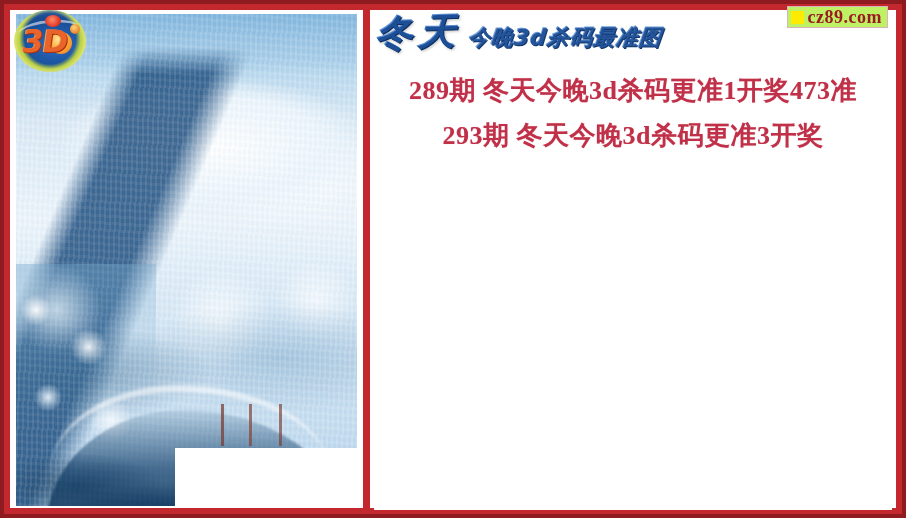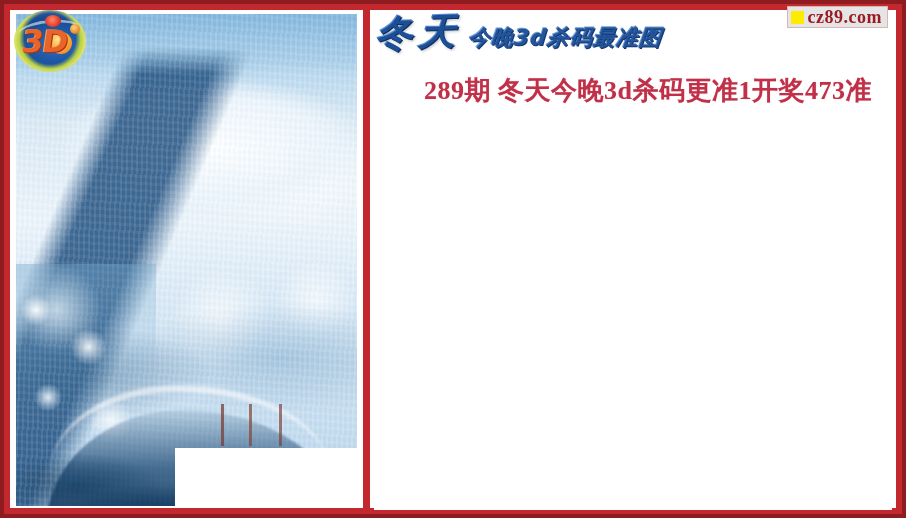--- a/index.html
+++ b/index.html
@@ -247,21 +247,21 @@
     text-shadow:
       1px 1px 0 #14386f,
       -1px -1px 0 #6d9cd8;
     transform: skewX(-6deg);
     line-height: 1;
   }
 
   
   .rows {
     position: absolute;
-    left: 15px;
+    left: 0;
     top: 58px;
     width: 518px;
   }
   .row {
     height: 45px;
     display: flex;
     align-items: center;
     justify-content: center;
     white-space: nowrap;
   }
@@ -275,21 +275,21 @@
   }
 
   
   .watermark {
     position: absolute;
     right: 18px;
     top: 6px;
     display: flex;
     align-items: center;
     gap: 4px;
-    background: #e5e5e5;
+    background: #bef264;
     border: 1px solid #d9b6b6;
     padding: 1px 5px 1px 3px;
   }
   .watermark-square {
     width: 13px;
     height: 13px;
     background: #ffeb00;
     flex: none;
   }
   .watermark-text {
@@ -334,20 +334,23 @@
 
     <div class="heading">
       <span class="heading-main">冬天</span>
       <span class="heading-sub">今晚3d杀码最准图</span>
     </div>
 
     <div class="rows">
       <div class="row">
         <span class="row-text">289期  冬天今晚3d杀码更准1开奖473准</span>
       </div>
+      <div class="row">
+        <span class="row-text">293期  冬天今晚3d杀码更准3开奖</span>
+      </div>
     </div>
 
   </div>
 
   <div class="watermark">
     <span class="watermark-square"></span>
     <span class="watermark-text">cz89.com</span>
   </div>
 
 </div>

